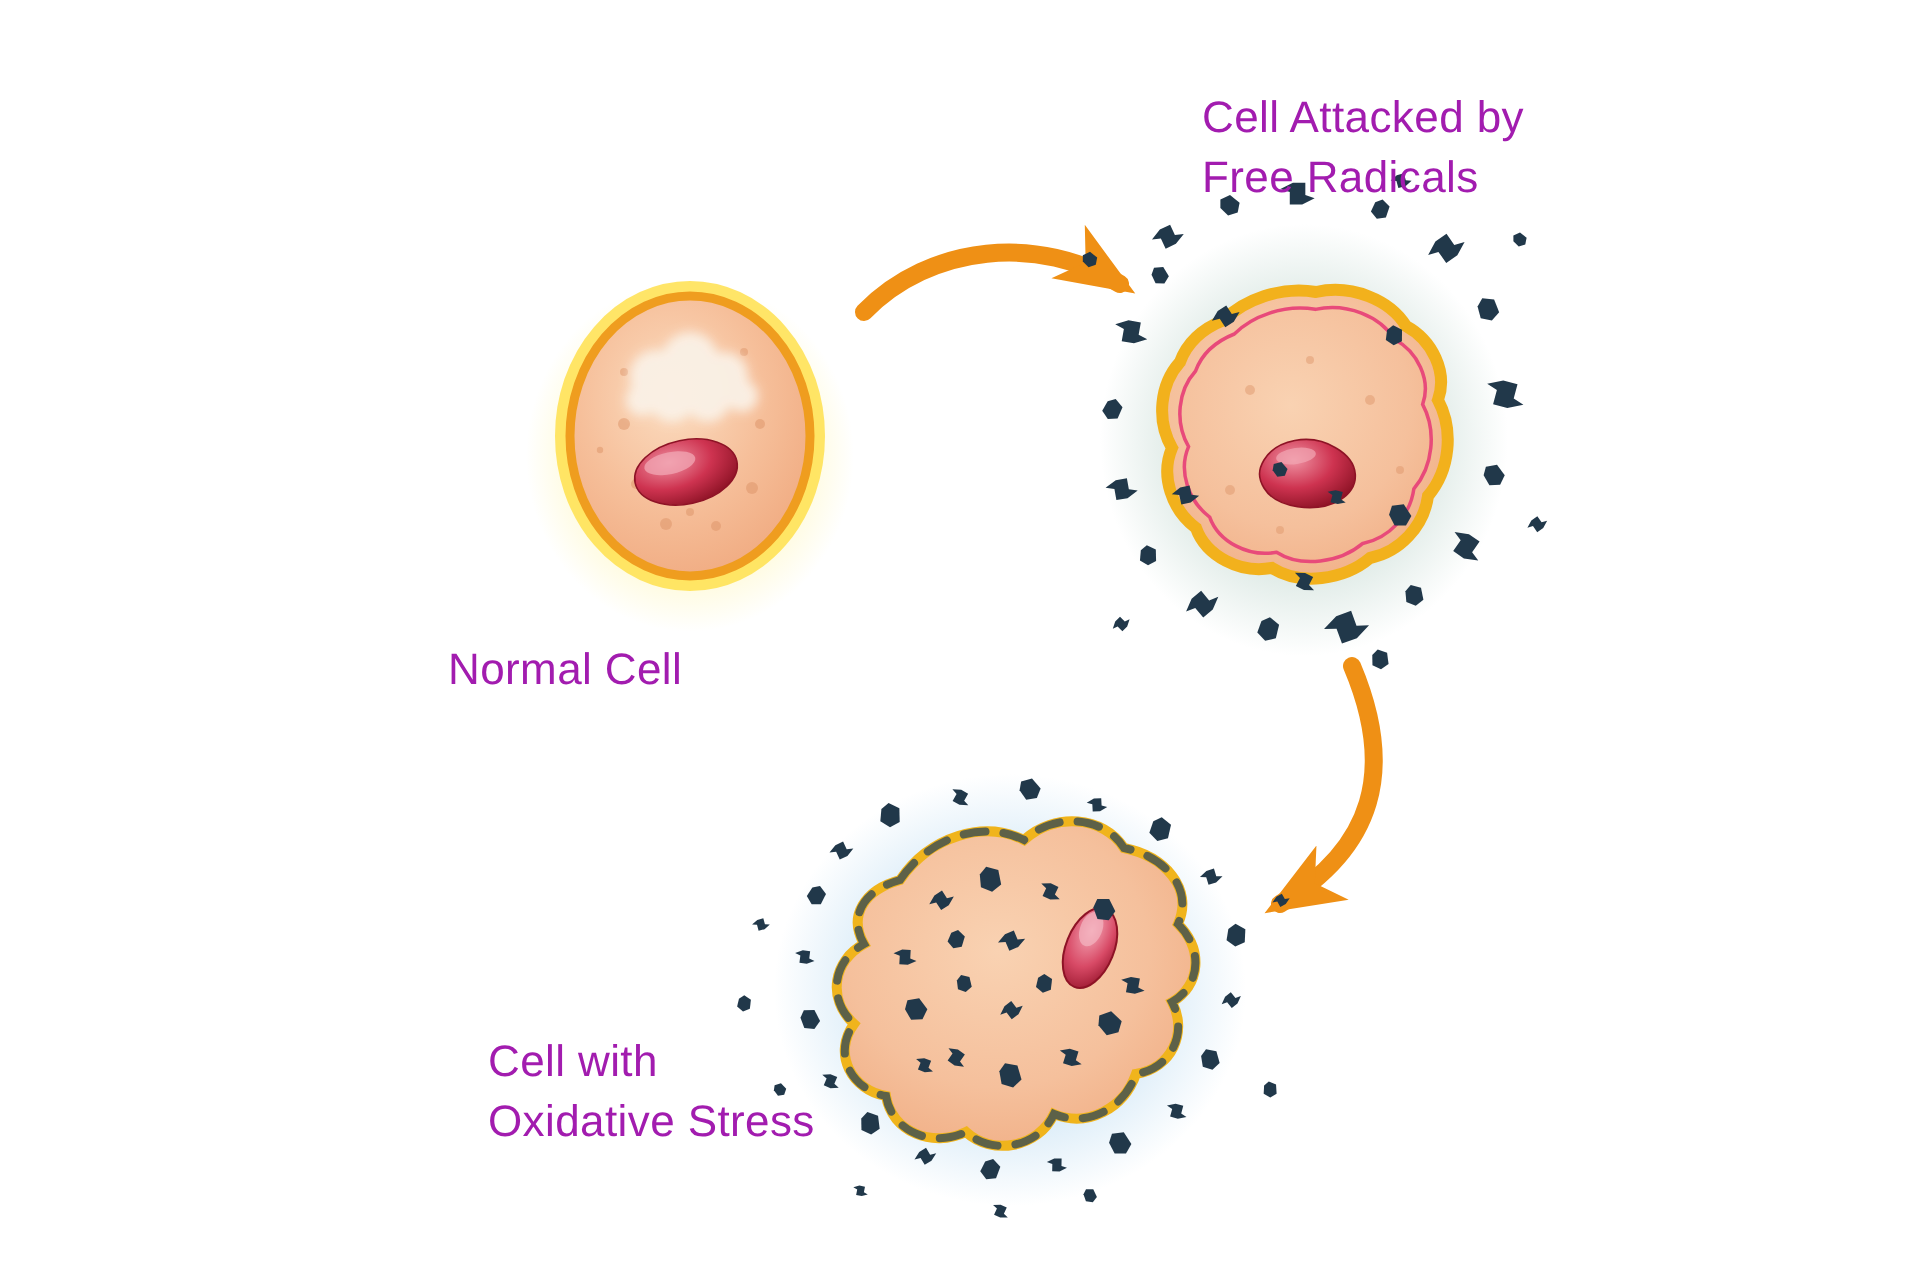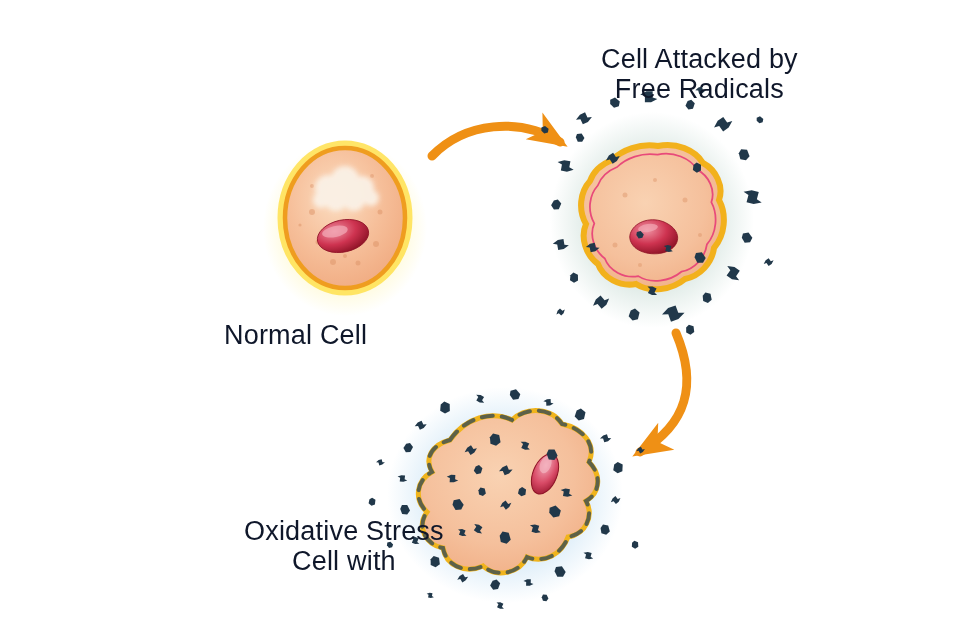--- a/index.html
+++ b/index.html
@@ -7,26 +7,25 @@
     position: relative;
     width: 960px;
     height: 640px;
     background: #ffffff;
     overflow: hidden;
     font-family: "Liberation Sans", sans-serif;
   }
   .diagram-svg { position: absolute; left: 0; top: 0; }
   .label {
     position: absolute;
-    color: #0f172a;
-    font-size: 27px;
+    color: #a21caf;
+    font-size: 22px;
     line-height: 30px;
     letter-spacing: 0.2px;
     white-space: nowrap;
-    text-align: center;
   }
   .label div { white-space: nowrap; }
   #label-attacked { left: 601px; top: 44px; }
   #label-normal   { left: 224px; top: 320px; }
   #label-stressed { left: 244px; top: 516px; }
 </style>
 </head>
 <body>
 
 <div class="canvas">
@@ -229,17 +228,17 @@
   <div class="label" id="label-attacked">
     <div>Cell Attacked by</div>
     <div>Free Radicals</div>
   </div>
 
   <div class="label" id="label-normal">
     <div>Normal Cell</div>
   </div>
 
   <div class="label" id="label-stressed">
+    <div>Cell with</div>
     <div>Oxidative Stress</div>
-    <div>Cell with</div>
   </div>
 
 </div>
 
 </body></html>

